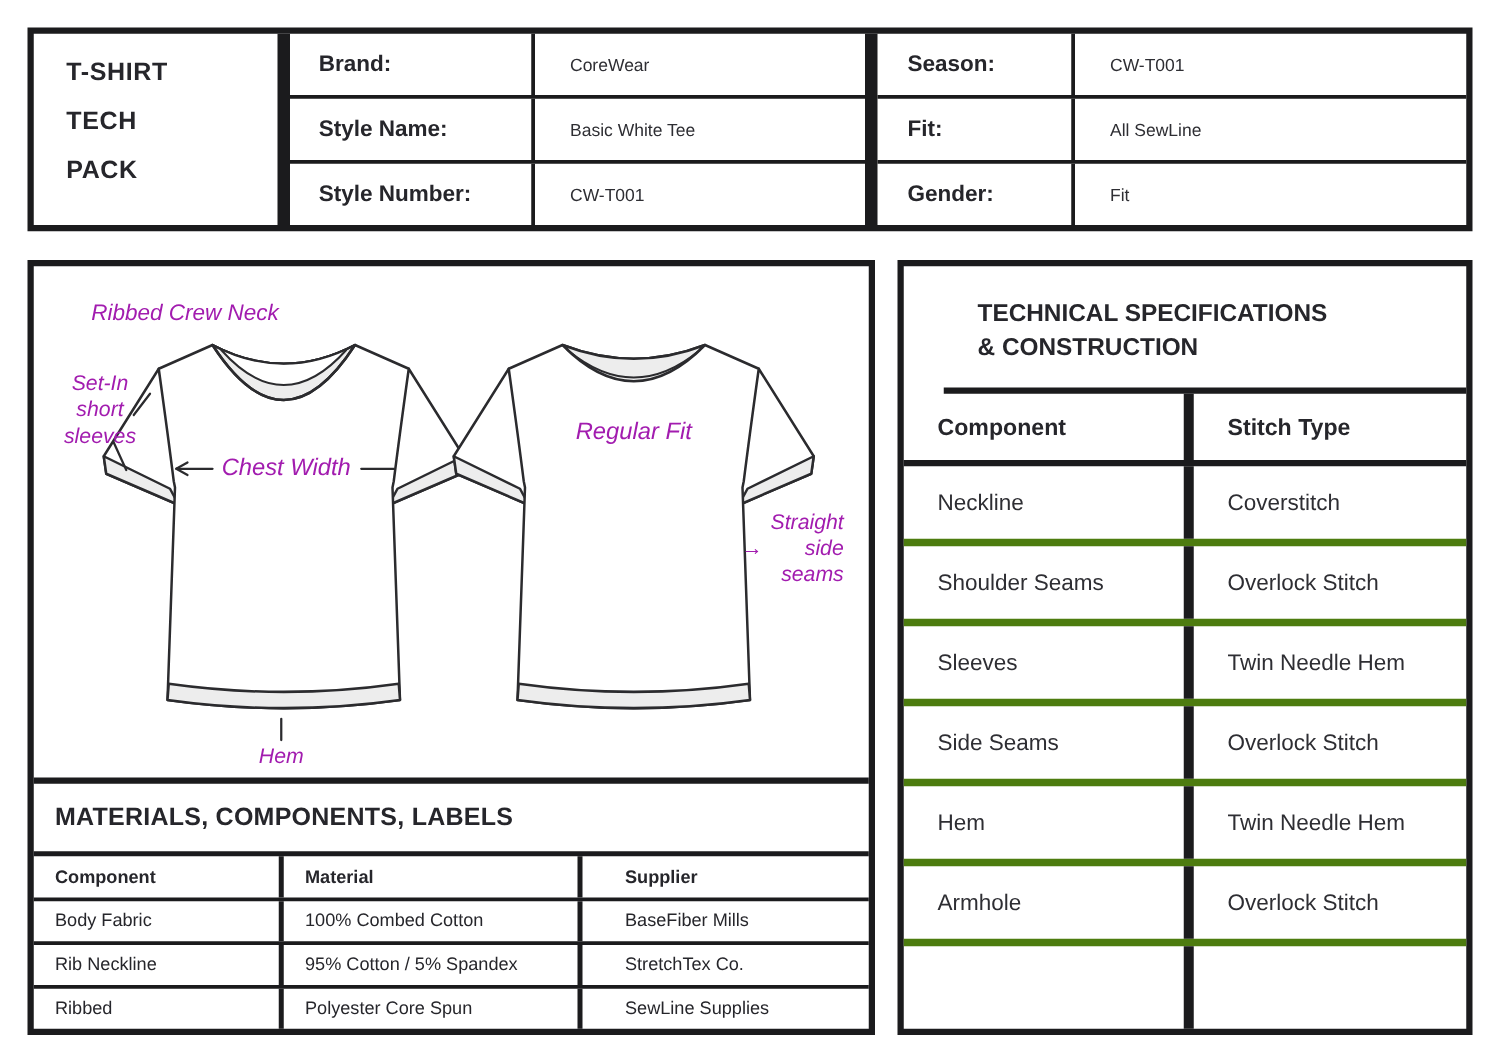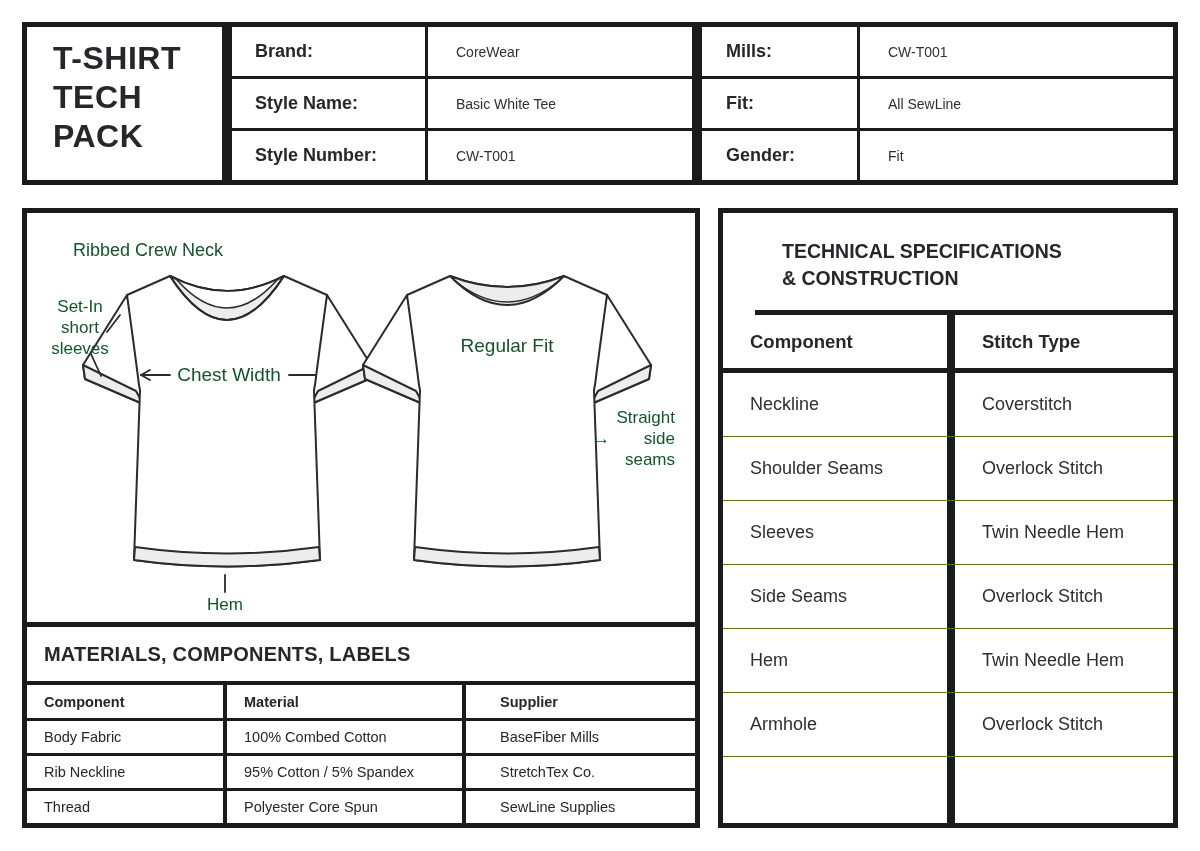--- a/index.html
+++ b/index.html
@@ -8,21 +8,21 @@
     position:relative; width:1200px; height:851px; background:#fff;
     font-family:"Liberation Sans", sans-serif; color:#26262b; overflow:hidden;
   }
   
   .header {
     position:absolute; left:22px; top:22px; width:1156px; height:163px;
     border:5px solid #1b1b1d; display:flex;
   }
   .title-box {
     width:205px; border-right:10px solid #1b1b1d;
-    padding:12px 0 0 26px; font-weight:bold; font-size:32px; line-height:39px;
+    padding:12px 0 0 26px; font-weight:bold; font-size:20px; line-height:39px;
     letter-spacing:0.5px; color:#26262b;
   }
   .htable { display:flex; flex-direction:column; }
   .htable.mid { width:470px; border-right:10px solid #1b1b1d; }
   .htable.right { flex:1; }
   .hrow { flex:1; display:flex; border-bottom:3px solid #1b1b1d; }
   .hrow:last-child { border-bottom:none; }
   .hlabel {
     display:flex; align-items:center; padding-left:23px;
     font-weight:bold; font-size:18px; border-right:3px solid #1b1b1d;
@@ -30,21 +30,21 @@
   .htable.mid .hlabel { width:196px; }
   .htable.right .hlabel { width:158px; padding-left:24px; }
   .hvalue { flex:1; display:flex; align-items:center; padding-left:28px; font-size:14px; color:#2e2e33; }
   
   .left-panel {
     position:absolute; left:22px; top:208px; width:678px; height:620px;
     border:5px solid #1b1b1d; display:flex; flex-direction:column;
   }
   .drawing { position:relative; height:409px; overflow:hidden; }
   .drawing svg { position:absolute; left:0; top:0; }
-  .anno { position:absolute; color:#14532d; }
+  .anno { position:absolute; color:#a21caf;font-style:italic; }
   .anno-neck { left:46px; top:27px; font-size:18px; }
   .anno-sleeves { left:20px; top:83px; width:66px; text-align:center; font-size:17px; line-height:21px; }
   .anno-chest { left:147px; top:151px; width:110px; text-align:center; font-size:19px; }
   .anno-fit { left:430px; top:122px; width:100px; text-align:center; font-size:19px; }
   .anno-side { left:566px; top:194px; width:82px; font-size:17px; line-height:21px; }
   .anno-side .l1, .anno-side .l3 { text-align:right; }
   .anno-side .l2 { display:flex; justify-content:space-between; }
   .anno-hem { left:168px; top:382px; width:60px; text-align:center; font-size:17px; }
   .band {
     height:63px; border-top:5px solid #1b1b1d; border-bottom:4px solid #1b1b1d;
@@ -61,21 +61,21 @@
   .m-c3 { flex:1;padding-left:34px; }
   
   .right-panel {
     position:absolute; left:718px; top:208px; width:460px; height:620px;
     border:5px solid #1b1b1d; display:flex; flex-direction:column;
   }
   .s-title {
     height:102px; border-bottom:5px solid #1b1b1d;
     padding:25px 0 0 27px; font-weight:bold; font-size:19.5px; line-height:27px;margin-left:32px;
   }
-  .s-row { display:flex; border-bottom:1px solid #4d7c0f; height:64px; font-size:18px; color:#2e2e33; }
+  .s-row { display:flex; border-bottom:6px solid #4d7c0f; height:64px; font-size:18px; color:#2e2e33; }
   .s-row.s-head { height:58px; border-bottom:5px solid #1b1b1d; font-weight:bold; font-size:18.5px; color:#26262b; }
   .s-row.s-empty { flex:1; border-bottom:none; }
   .s-c1 { width:232px; border-right:8px solid #1b1b1d; display:flex; align-items:center; padding-left:27px; }
   .s-c2 { flex:1; display:flex; align-items:center; padding-left:27px;border-radius:26px; }
 </style>
 </head>
 <body>
 
 <div class="page">
 
@@ -94,21 +94,21 @@
         <div class="hlabel">Style Name:</div>
         <div class="hvalue">Basic White Tee</div>
       </div>
       <div class="hrow">
         <div class="hlabel">Style Number:</div>
         <div class="hvalue">CW-T001</div>
       </div>
     </div>
     <div class="htable right">
       <div class="hrow">
-        <div class="hlabel">Mills:</div>
+        <div class="hlabel">Season:</div>
         <div class="hvalue">CW-T001</div>
       </div>
       <div class="hrow">
         <div class="hlabel">Fit:</div>
         <div class="hvalue">All SewLine</div>
       </div>
       <div class="hrow">
         <div class="hlabel">Gender:</div>
         <div class="hvalue">Fit</div>
       </div>
@@ -192,21 +192,21 @@
         <div class="m-c m-c1">Body Fabric</div>
         <div class="m-c m-c2">100% Combed Cotton</div>
         <div class="m-c m-c3">BaseFiber Mills</div>
       </div>
       <div class="m-row">
         <div class="m-c m-c1">Rib Neckline</div>
         <div class="m-c m-c2">95% Cotton / 5% Spandex</div>
         <div class="m-c m-c3">StretchTex Co.</div>
       </div>
       <div class="m-row">
-        <div class="m-c m-c1">Thread</div>
+        <div class="m-c m-c1">Ribbed</div>
         <div class="m-c m-c2">Polyester Core Spun</div>
         <div class="m-c m-c3">SewLine Supplies</div>
       </div>
     </div>
   </div>
 
   <div class="right-panel">
     <div class="s-title">
       <div>TECHNICAL SPECIFICATIONS</div>
       <div>&amp; CONSTRUCTION</div>

